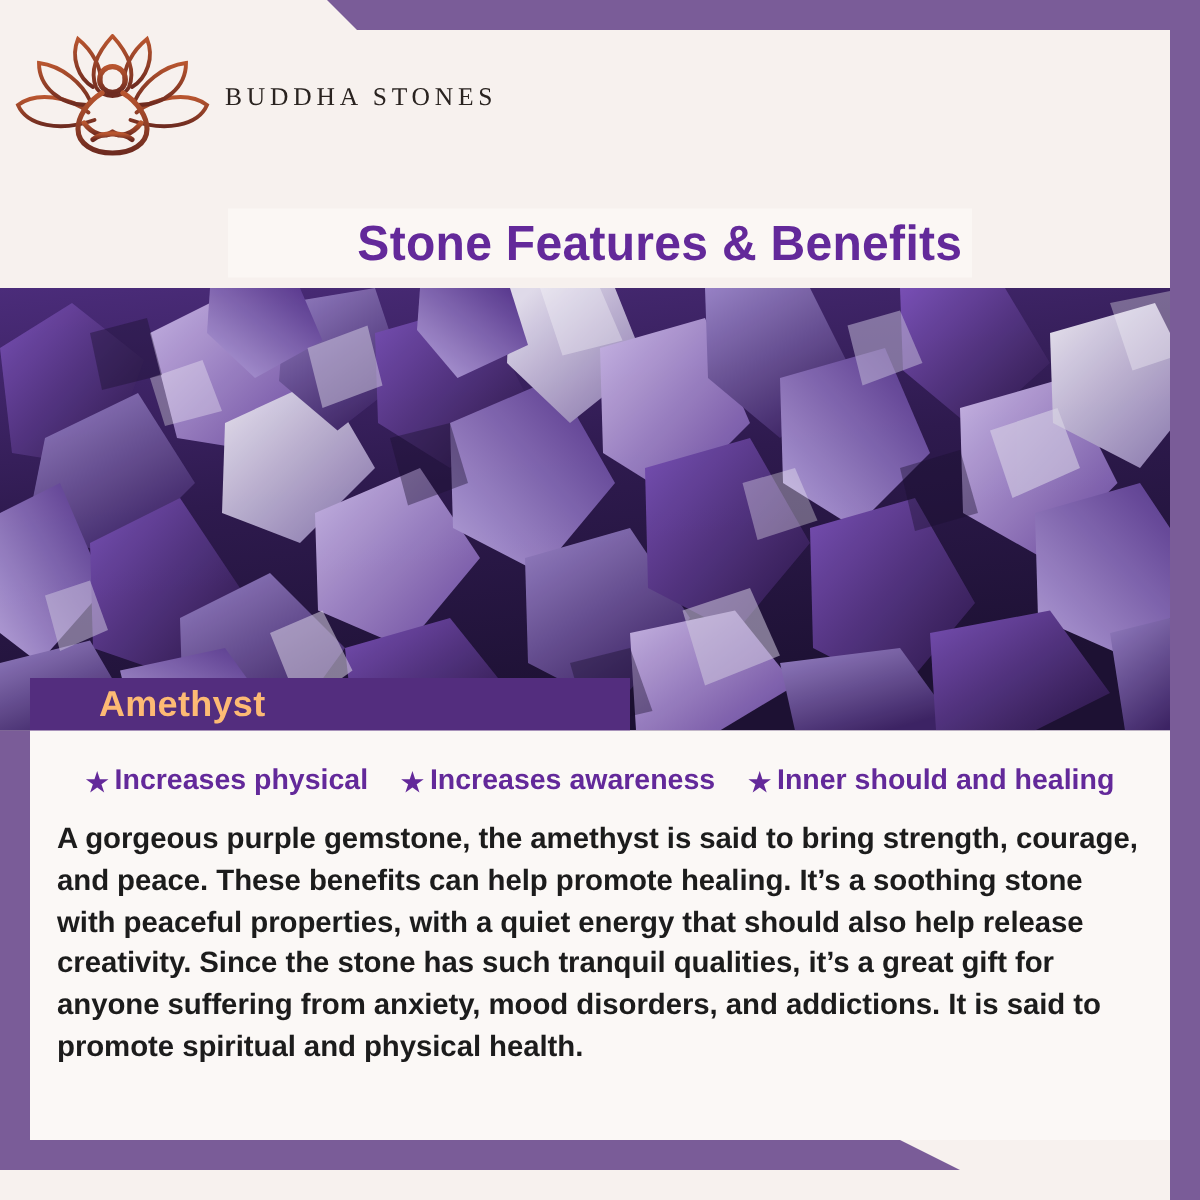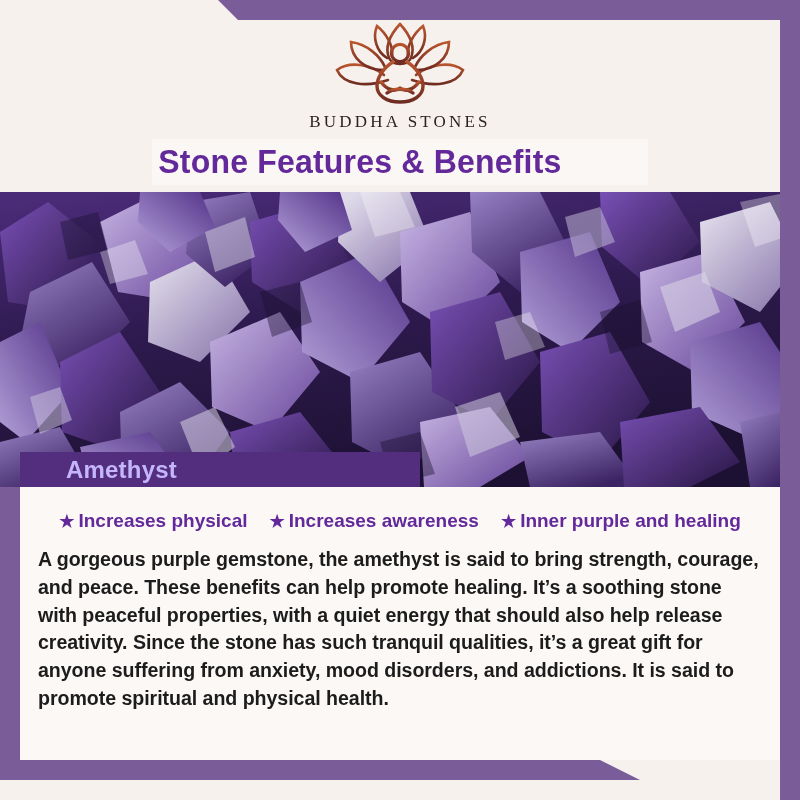--- a/index.html
+++ b/index.html
@@ -65,21 +65,21 @@
     height: 192px;
     background: #f7f1ee;
     z-index: 2;
   }
   .logo-wrap {
     position: absolute;
     top: 18px;
     left: 0;
     width: 800px;
     display: flex;
-    flex-direction: column;
+    flex-direction: row;
     align-items: center;
   }
   .logo-mark {
     width: 150px;
     height: 92px;
   }
   .logo-word {
     margin-top: 2px;
     font-family: "Liberation Serif", serif;
     font-size: 17px;
@@ -91,21 +91,21 @@
   
   .title-band {
     position: absolute;
     top: 139px;
     left: 152px;
     width: 496px;
     height: 46px;
     background: #fbf7f4;
     display: flex;
     align-items: center;
-    justify-content: flex-start;
+    justify-content: flex-end;
     z-index: 5;
   }
   .title-text {
     font-family: "Liberation Sans Narrow", "Liberation Sans", sans-serif;
     font-size: 33px;
     font-weight: bold;
     color: #63299a;
     letter-spacing: 0.2px;
     transform: scaleX(0.97);
   }
@@ -130,21 +130,21 @@
     top: 452px;
     width: 400px;
     height: 36px;
     background: #532d7e;
     display: flex;
     align-items: center;
     z-index: 4;
   }
   .stone-banner-label {
     margin-left: 46px;
-    color: #c4b5fd;
+    color: #fdba74;
     font-family: "Liberation Sans Narrow", "Liberation Sans", sans-serif;
     font-size: 24px;
     font-weight: bold;
     letter-spacing: 0.2px;
   }
 
   
   .content {
     position: absolute;
     left: 20px;
@@ -334,19 +334,19 @@
       <div class="benefit">
         <span class="star">★</span>
         <span>Increases physical</span>
       </div>
       <div class="benefit">
         <span class="star">★</span>
         <span>Increases awareness</span>
       </div>
       <div class="benefit">
         <span class="star">★</span>
-        <span>Inner purple and healing</span>
+        <span>Inner should and healing</span>
       </div>
     </div>
     <p class="description">A gorgeous purple gemstone, the amethyst is said to bring strength, courage, and peace. These benefits can help promote healing. It’s a soothing stone with peaceful properties, with a quiet energy that should also help release creativity. Since the stone has such tranquil qualities, it’s a great gift for anyone suffering from anxiety, mood disorders, and addictions. It is said to promote spiritual and physical health.</p>
   </div>
 
 </div>
 
 </body></html>

